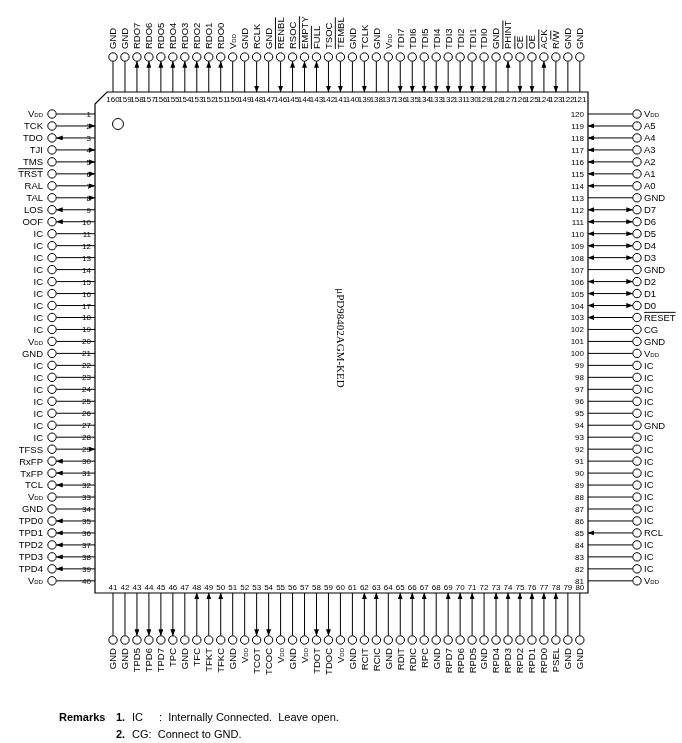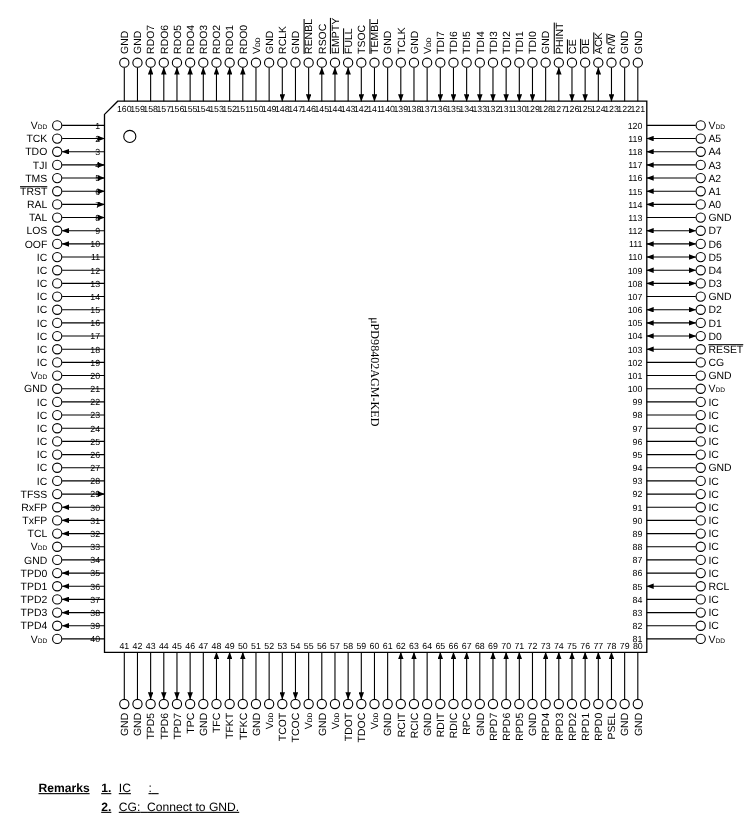--- a/index.html
+++ b/index.html
@@ -2,21 +2,21 @@
 <html><head>
 <meta charset="utf-8">
 <style>
   html, body { margin: 0; padding: 0; background: #ffffff; }
   body { width: 682px; height: 743px; position: relative; overflow: hidden;
          font-family: "Liberation Sans", sans-serif; color: #000; }
   #diagram { position: absolute; left: 0; top: 0; }
   .pinlabel { font-family: "Liberation Sans", sans-serif; font-size: 9.5px; fill: #000; }
   .pinnum { font-family: "Liberation Sans", sans-serif; font-size: 8px; fill: #000; }
   .part { font-family: "Liberation Serif", serif; font-size: 11px; fill: #000; }
-  #remarks { position: absolute; left: 35px; top: 709px; font-size: 11px; line-height: 17px; text-decoration: underline; }
+  #remarks { position: absolute; left: 59px; top: 709px; font-size: 11px; line-height: 17px; }
   #remarks .row { display: flex; white-space: pre; }
   #remarks .title { font-weight: bold; width: 57px; }
   #remarks .num { font-weight: bold; width: 16px; }
   #remarks .key { width: 27px; }
   #remarks .indent { width: 57px; }
 </style>
 </head>
 <body>
 
 <svg id="diagram" width="682" height="743" viewBox="0 0 682 743" xmlns="http://www.w3.org/2000/svg">
@@ -1000,20 +1000,21 @@
   <text id="partno" class="part" transform="translate(337,338) rotate(90)" text-anchor="middle">μPD98402AGM-KED</text>
 </svg>
 
 <div id="remarks">
   <div class="row">
     <span class="title">Remarks</span>
     <span class="num">1.</span>
     <span class="key">IC</span>
     <span>:</span>
     <span>&nbsp;&nbsp;</span>
+    <span>Internally Connected.  Leave open.</span>
   </div>
   <div class="row">
     <span class="indent"></span>
     <span class="num">2.</span>
     <span>CG</span>
     <span>:</span>
     <span>&nbsp;&nbsp;</span>
     <span>Connect to GND.</span>
   </div>
 </div>

